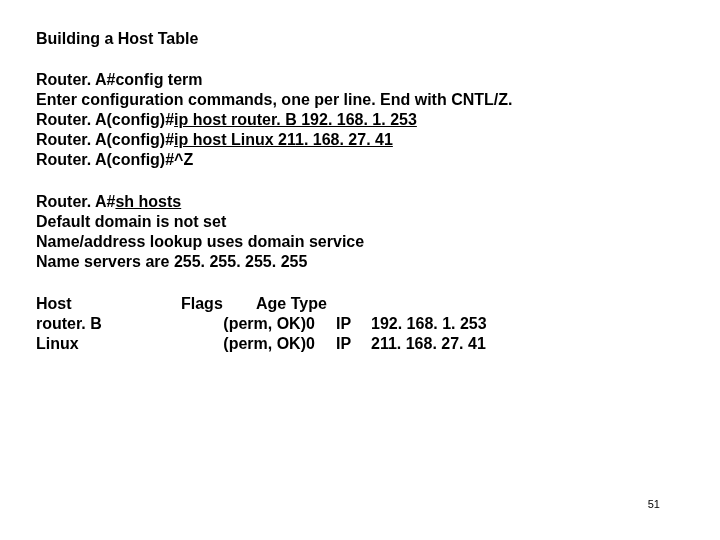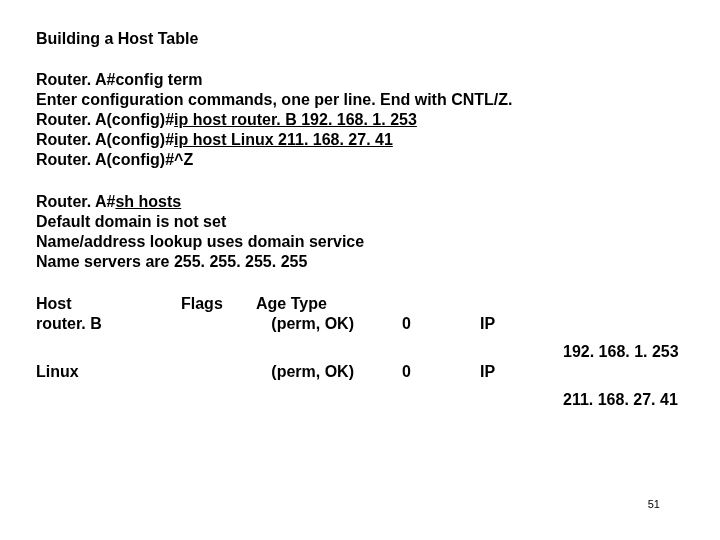--- a/index.html
+++ b/index.html
@@ -32,27 +32,26 @@
   .u { text-decoration: underline; text-align: center; }
   .table {
     font-weight: bold;
     line-height: 1.25;
   }
   .table-header {
     display: flex;
   }
   .table-row {
     display: flex;
-    gap: 48px;
   }
   .col-host    { width: 145px; }
   .col-flags   { width: 125px; text-align: right; }
   .col-age     { width: 30px;  text-align: left; }
   .col-type    { width: 35px;  text-align: left; }
-  .col-addr    { width: auto;  text-align: right; margin-top: 28px; }
+  .col-addr    { width: auto;  text-align: right; }
 
   .hdr-host    { width: 145px; }
   .hdr-flags   { width: 75px;  }
   .hdr-agetype { width: 95px;  }
   .hdr-addr    { width: auto;  }
 
   .page-num {
     position: absolute;
     right: 60px;
     bottom: 30px;

